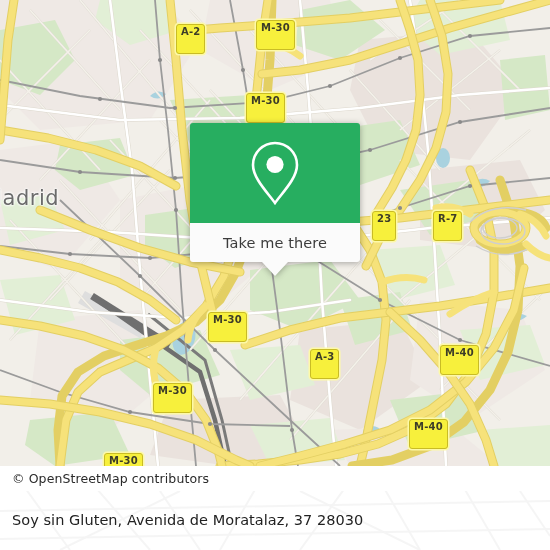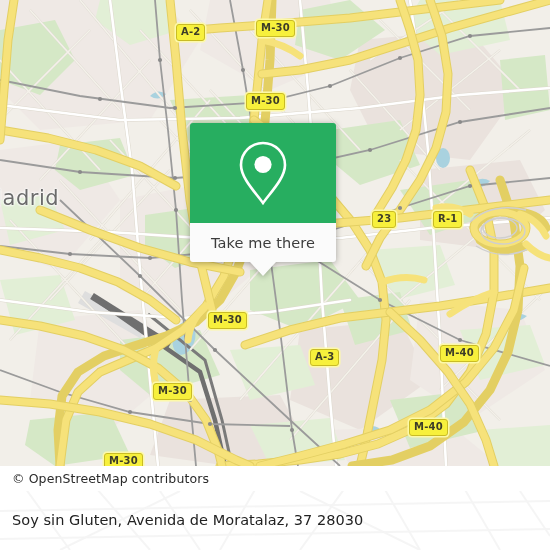--- a/index.html
+++ b/index.html
@@ -47,32 +47,32 @@
   .shield {
     position: absolute;
     background: #f7f03c;
     border: 1.5px solid #c9bc25;
     border-radius: 3px;
     color: #3d3d28;
     font-family: "DejaVu Sans", sans-serif;
     font-size: 10px;
     font-weight: bold;
     letter-spacing: 0.2px;
-    padding: 1px 4px 3px 4px;
+    padding: 1px 4px 16px 4px;
     line-height: 11px;
     white-space: nowrap;
     box-shadow: 0 0 0 1.5px #fdf9a8;
   }
 
   
   #popup {
     position: absolute;
     left: 190px;
     top: 123px;
-    width: 146px;
+    width: 170px;
     z-index: 40;
     filter: drop-shadow(0 1px 3px rgba(0,0,0,0.32));
   }
   #popup-head {
     background: #27ae60;
     height: 100px;
     border-radius: 3px 3px 0 0;
     display: flex;
     align-items: center;
     justify-content: center;
@@ -484,21 +484,21 @@
           <circle cx="210" cy="424" r="2.1"></circle>
       </g>
     </svg>
 
     <div class="map-place-label" style="left:-16px; top:186px;">Madrid</div>
 
     <div class="shield" style="left:176px; top:24px;">A-2</div>
     <div class="shield" style="left:256px; top:20px;">M-30</div>
     <div class="shield" style="left:246px; top:93px;">M-30</div>
     <div class="shield" style="left:372px; top:211px;">23</div>
-    <div class="shield" style="left:433px; top:211px;">R-1</div>
+    <div class="shield" style="left:433px; top:211px;">R-7</div>
     <div class="shield" style="left:208px; top:312px;">M-30</div>
     <div class="shield" style="left:310px; top:312px;margin-top:37px;">A-3</div>
     <div class="shield" style="left:440px; top:345px;">M-40</div>
     <div class="shield" style="left:153px; top:383px;">M-30</div>
     <div class="shield" style="left:409px; top:419px;">M-40</div>
     <div class="shield" style="left:104px; top:453px;">M-30</div>
 
     <div id="popup">
       <div id="popup-head">
         <svg width="52" height="66" viewBox="0 0 52 66">

